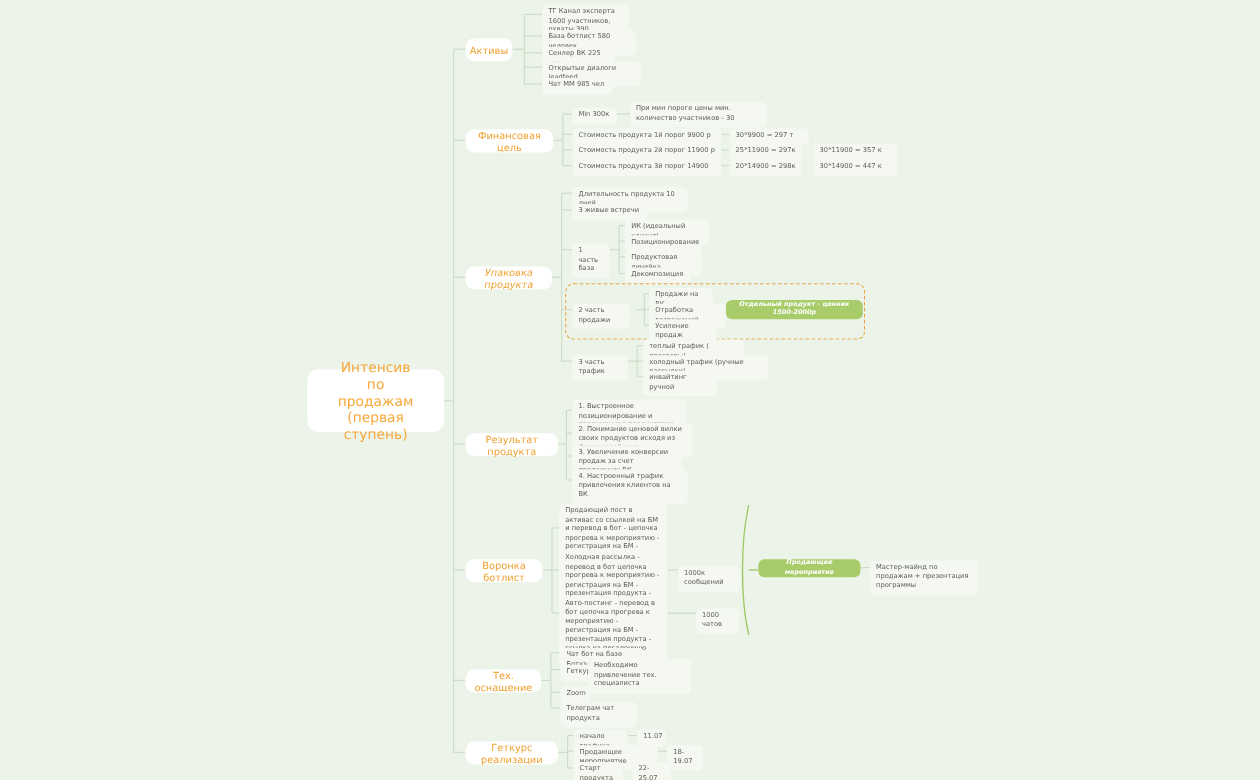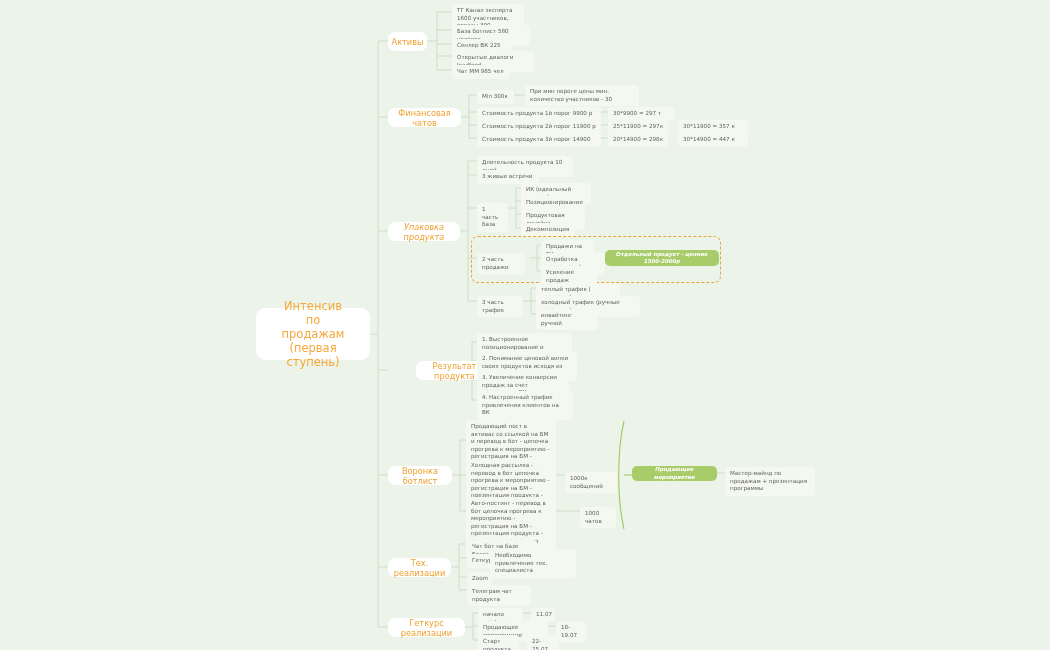--- a/index.html
+++ b/index.html
@@ -177,21 +177,21 @@
     <span>Сенлер ВК 225 чел</span>
   </div>
   <div class="node leaf" style="left:452px;top:51px;width:82px;">
     <span>Открытые диалоги leadfeed</span>
   </div>
   <div class="node leaf" style="left:452px;top:65px;width:58px;">
     <span>Чат ММ  985 чел</span>
   </div>
 
   <div class="node branch" style="left:388px;top:108px;width:73px;">
-    <span>Финансовая чатов</span>
+    <span>Финансовая цель</span>
   </div>
   <div class="node leaf" style="left:477px;top:90px;width:37px;">
     <span>Min 300к</span>
   </div>
   <div class="node leaf" style="left:525px;top:85px;width:114px;">
     <span>При мин пороге цены мин. количество участников - 30</span>
   </div>
   <div class="node leaf" style="left:477px;top:107px;width:124px;">
     <span>Стоимость продукта 1й порог 9900 р</span>
   </div>
@@ -266,21 +266,21 @@
   <div class="node leaf" style="left:536px;top:283px;width:84px;">
     <span>теплый трафик ( прогревы)</span>
   </div>
   <div class="node leaf" style="left:536px;top:296px;width:104px;">
     <span>холодный трафик (ручные рассылки)</span>
   </div>
   <div class="node leaf" style="left:536px;top:309px;width:62px;">
     <span>инвайтинг ручной</span>
   </div>
 
-  <div class="node branch" style="left:388px;top:361px;width:77px;margin-left:28px;">
+  <div class="node branch" style="left:388px;top:361px;width:77px;">
     <span>Результат продукта</span>
   </div>
   <div class="node leaf" style="left:477px;top:333px;width:95px;">
     <span>1. Выстроенное позиционирование и продуманная продуктовая линейка</span>
   </div>
   <div class="node leaf" style="left:477px;top:352px;width:100px;">
     <span>2. Понимание ценовой вилки своих продуктов исходя из финансовой цели</span>
   </div>
   <div class="node leaf" style="left:477px;top:371px;width:92px;">
     <span>3. Увеличение конверсии продаж за счет продающих ВК</span>
@@ -308,21 +308,21 @@
     <span>1000 чатов</span>
   </div>
   <div class="node pill" style="left:632px;top:466px;width:85px;height:15px;">
     <span>Продающее мероприятие</span>
   </div>
   <div class="node leaf" style="left:725px;top:467px;width:90px;">
     <span>Мастер-майнд по продажам + презентация программы</span>
   </div>
 
   <div class="node branch" style="left:388px;top:558px;width:63px;">
-    <span>Тех. реализации</span>
+    <span>Тех. оснащение</span>
   </div>
   <div class="node leaf" style="left:467px;top:540px;width:70px;">
     <span>Чат бот на базе Ботхэлп</span>
   </div>
   <div class="node leaf" style="left:467px;top:554px;width:26px;">
     <span>Геткурс</span>
   </div>
   <div class="node leaf" style="left:490px;top:549px;width:86px;">
     <span>Необходимо привлечение тех. специалиста</span>
   </div>

